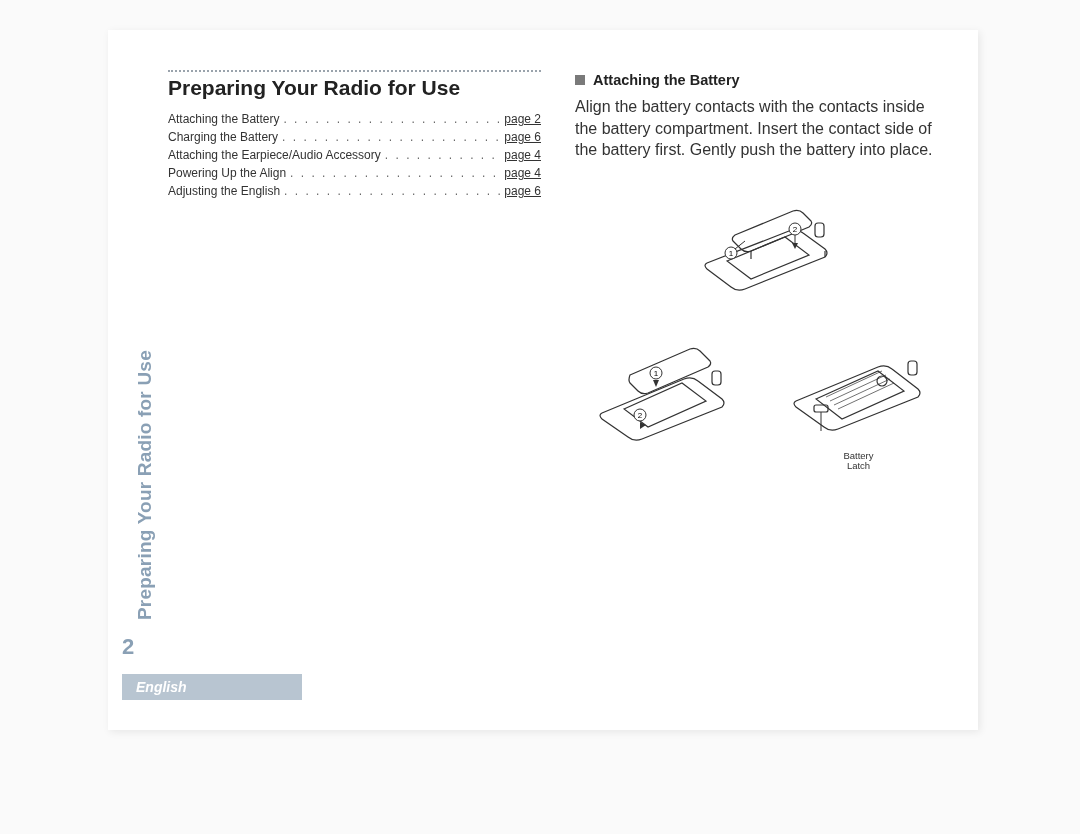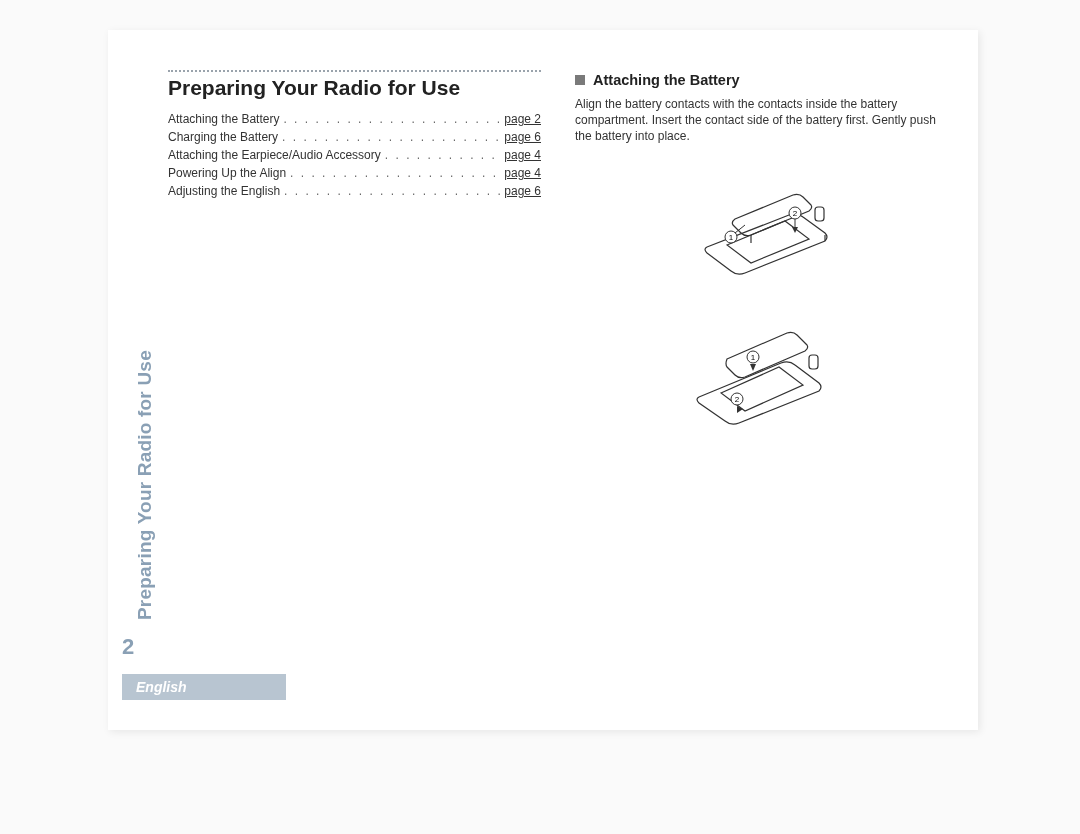--- a/index.html
+++ b/index.html
@@ -48,21 +48,21 @@
     left: 14px;
     bottom: 70px;
     font-size: 22px;
     font-weight: bold;
     color: #8aa0b5;
   }
   .langbar {
     position: absolute;
     left: 14px;
     bottom: 30px;
-    width: 164px;
+    width: 180px;
     background: #b8c5d1;
     color: #ffffff;
     font-weight: bold;
     font-style: italic;
     font-size: 14px;
     padding: 5px 14px;
     box-sizing: border-box;
   }
   .cols {
     display: flex;
@@ -114,21 +114,21 @@
     width: 10px;
     height: 10px;
     background: #7a7a7a;
   }
   .secheader .txt {
     font-size: 14.5px;
     font-weight: bold;
     color: #222;
   }
   .para {
-    font-size: 12px;
+    font-size: 16px;
     line-height: 1.35;
     margin-bottom: 10px;
   }
   .illu {
     display: flex;
     justify-content: center;
     margin: 6px 0 14px 0;
   }
   .illu svg { display:block; }
   .illurow { display:flex; justify-content:center; gap:24px; }
@@ -235,17 +235,37 @@
               <circle cx="76" cy="68" r="6" fill="#fff" stroke="#333"></circle>
               <text x="76" y="71">1</text>
               <polygon points="73,75 79,75 76,82" fill="#333"></polygon>
               <circle cx="60" cy="110" r="6" fill="#fff" stroke="#333"></circle>
               <text x="60" y="113">2</text>
               <polygon points="60,117 66,120 60,124" fill="#333"></polygon>
             </g>
           </svg>
         </div>
 
+        <div>
+          <svg width="170" height="140" viewBox="0 0 170 140">
+            <g fill="none" stroke="#333" stroke-width="1.2">
+              <path d="M22 96 L104 62 Q112 59 118 64 L144 84 Q148 88 144 92 L64 124 Q56 127 50 122 L22 102 Q18 98 22 96 Z"></path>
+
+              <path d="M42 94 L104 66 L130 86 L68 114 Z"></path>
+              <path d="M52 92 L108 66 M56 96 L112 70 M60 100 L116 74 M64 104 L120 78" stroke-width="0.7"></path>
+
+              <rect x="40" y="100" width="14" height="7" rx="2"></rect>
+
+              <rect x="134" y="56" width="9" height="14" rx="3"></rect>
+
+              <circle cx="108" cy="76" r="5"></circle>
+            </g>
+
+            <line x1="47" y1="107" x2="47" y2="126" stroke="#333"></line>
+          </svg>
+          <div class="caption" style="white-space:pre-line;">Battery
+Latch</div>
+        </div>
       </div>
 
     </div>
   </div>
 </div>
 
 </body></html>

